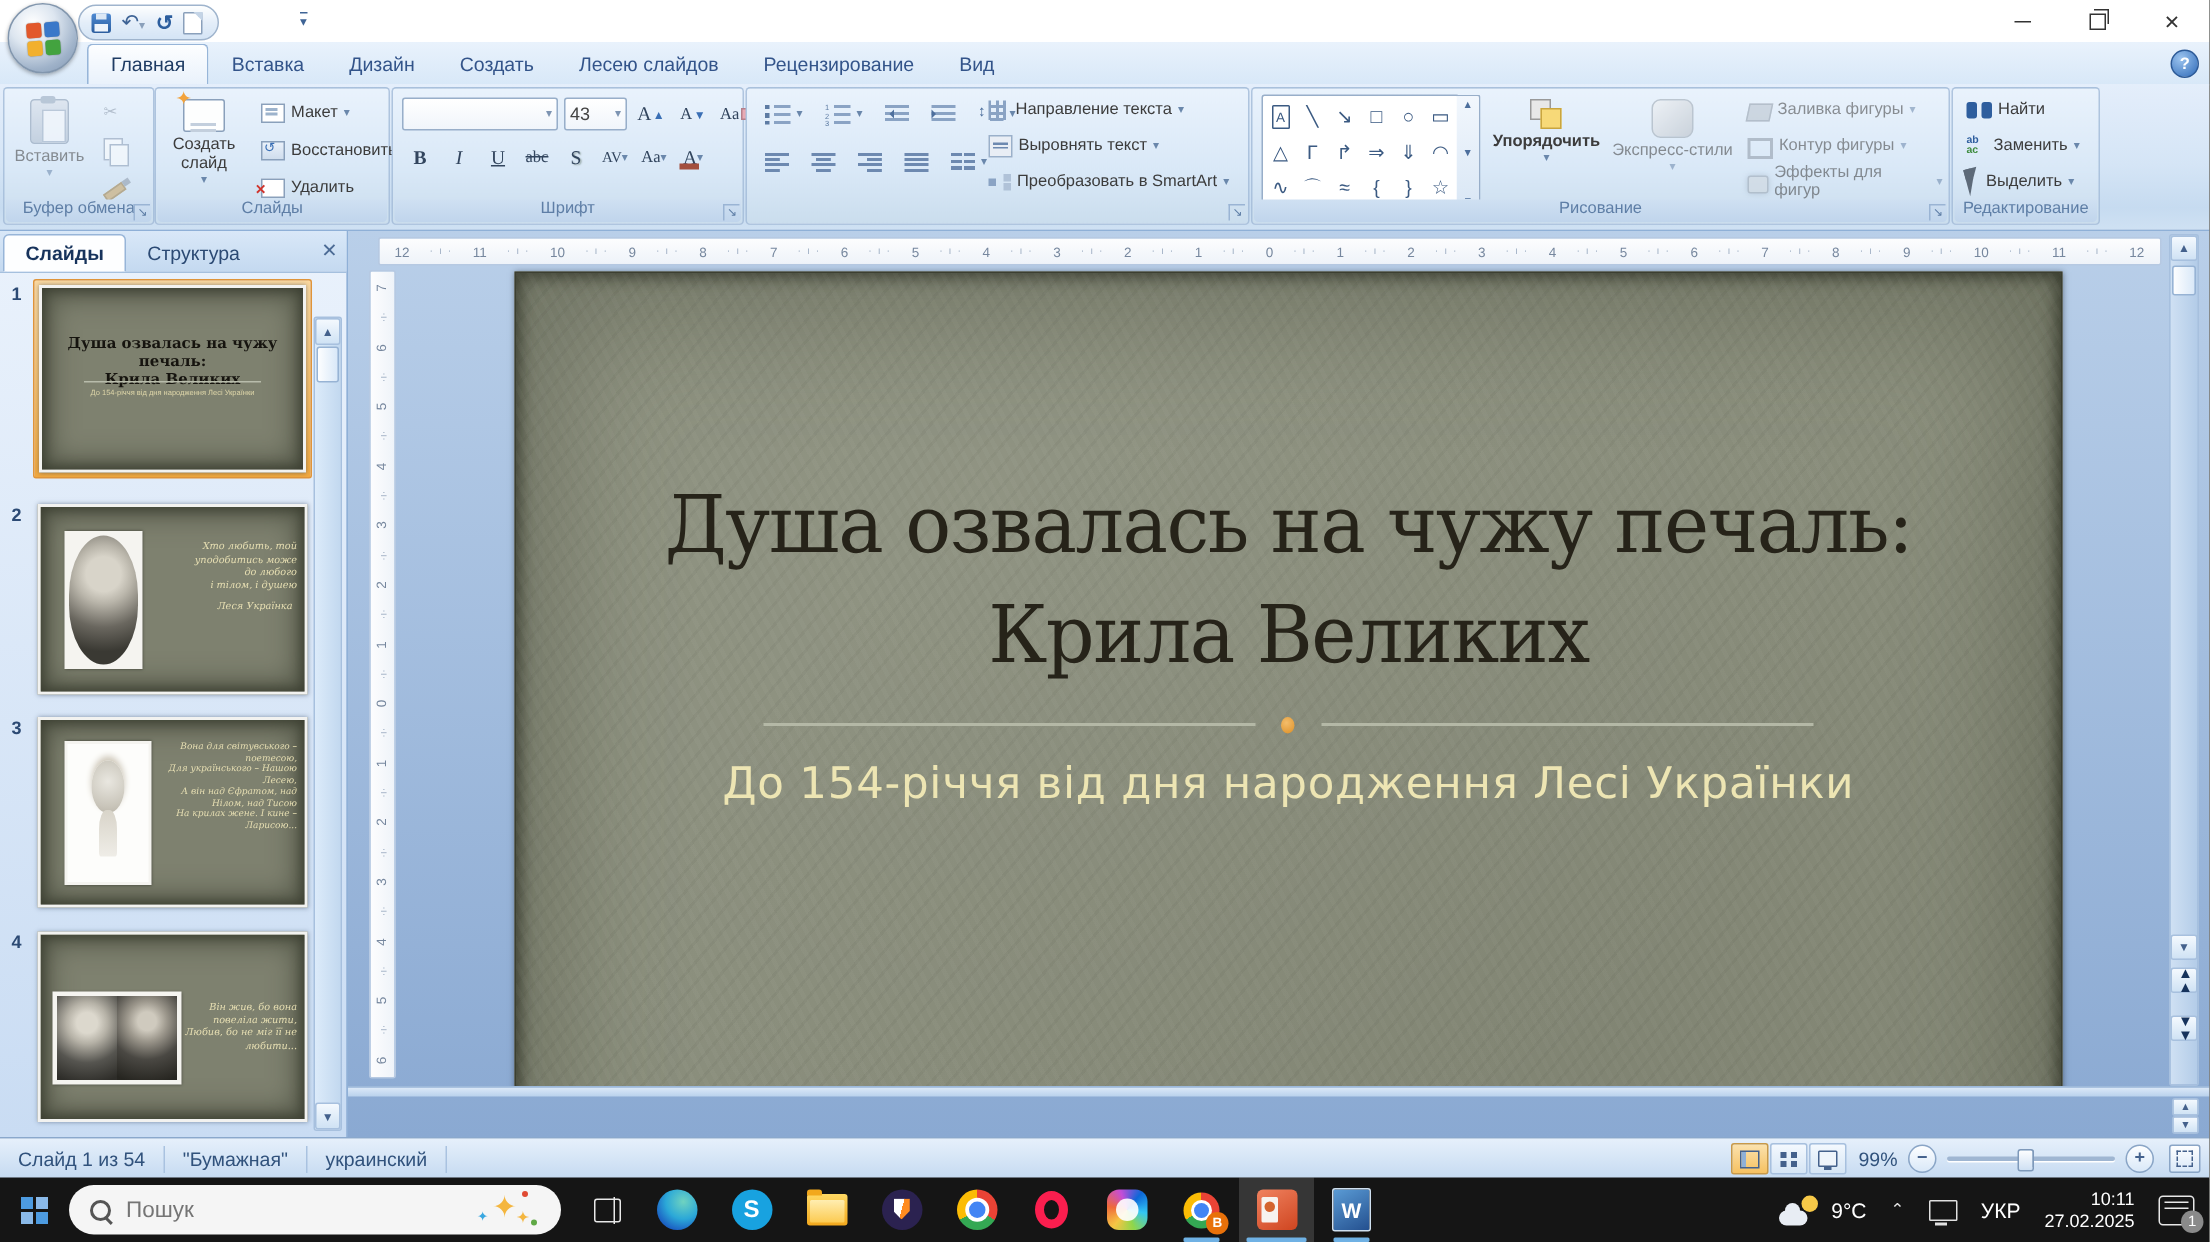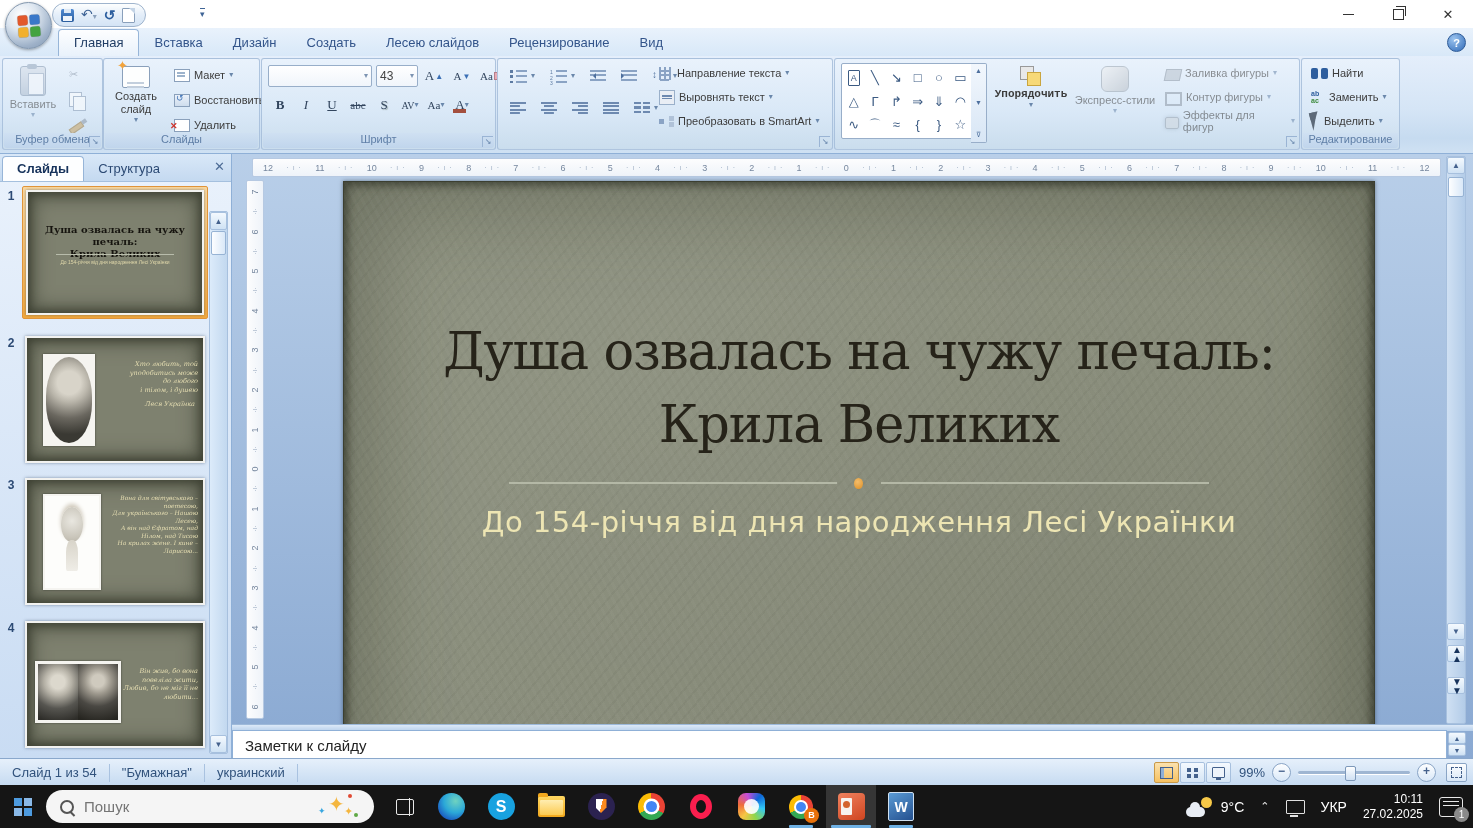--- a/index.html
+++ b/index.html
@@ -578,21 +578,21 @@
             <span class="shape-glyph">}</span>
             <span class="shape-glyph">☆</span>
           </div>
         <div class="shapes-scroll">
           <span>▲</span>
           <span>▼</span>
           <span>⊽</span>
         </div>
         <div class="bigbtn" style="left:158px;width:76px;">
           <span class="ic-arrange"></span>
-          <span class="cap" style="font-weight: bold; white-space: pre-line; font-family: Liberation Mono, monospace;">Упорядочить</span>
+          <span class="cap" style="font-weight: bold; white-space: pre-line;">Упорядочить</span>
           <span class="ddarrow">▾</span>
         </div>
         <div class="bigbtn dis" style="left:238px;width:84px;">
           <span class="ic-qstyle"></span>
           <span class="cap" style="white-space: pre-line;">Экспресс-стили</span>
           <span class="ddarrow">▾</span>
         </div>
         <div style="position:absolute;left:326px;top:3px;display:flex;flex-direction:column;gap:2px;">
           <div class="smallbtn dis">
             <span class="ic-fill"></span>
@@ -604,20 +604,21 @@
             <span>Контур фигуры</span>
               <span class="ddarrow">▾</span>
             </div>
           <div class="smallbtn dis">
             <span class="ic-effects"></span>
             <span>Эффекты для фигур</span>
               <span class="ddarrow">▾</span>
             </div>
         </div>
       </div>
+      <div class="rglabel">Рисование</div>
       <div class="launcher">↘</div>
     </div>
 
     <div class="rgroup" style="left:1301px;width:97px;">
       <div class="grp-content">
         <div style="position:absolute;left:5px;top:3px;display:flex;flex-direction:column;gap:2px;">
           <div class="smallbtn">
             <span class="ic-binoc"></span>
             <span>Найти</span>
             </div>
@@ -818,23 +819,20 @@
         <div class="btn vs-prev">
             <span class="dbl">▲<br>▲</span>
           </div>
         <div class="btn vs-next">
             <span class="dbl">▼<br>▼</span>
           </div>
       </div>
     </div>
 
     <div class="splitter"></div>
-    <div class="notes">
-      <span>Заметки к слайду</span>
-    </div>
     <div class="notes-scroll">
       <div class="btn">▲</div>
       <div class="btn">▼</div>
     </div>
   </div>
 
   <div class="statusbar">
     <div class="sseg">Слайд 1 из 54</div>
     <div class="sseg">"Бумажная"</div>
     <div class="sseg">украинский</div>

